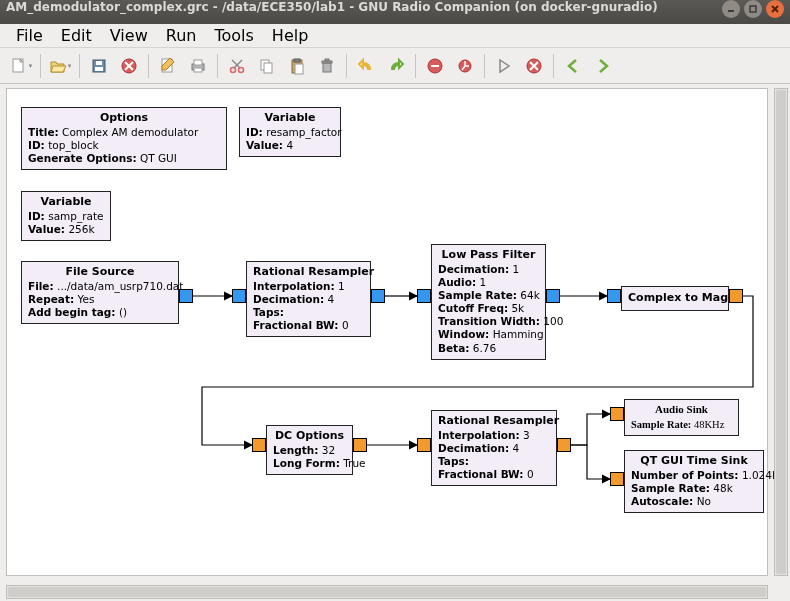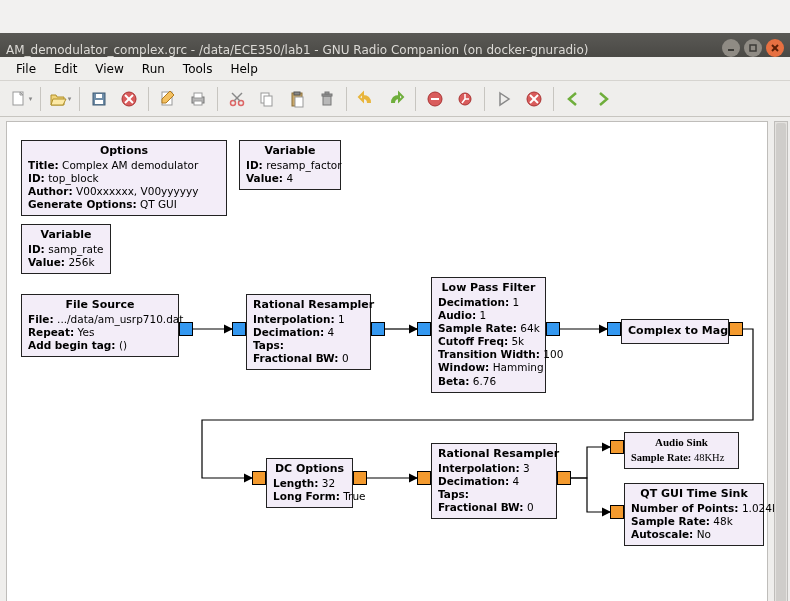--- a/index.html
+++ b/index.html
@@ -1,25 +1,25 @@
 <!DOCTYPE html>
 <html><head>
 <meta charset="utf-8">
 <style>
 * { box-sizing: border-box; margin: 0; padding: 0; }
 body { font-family: "DejaVu Sans", Arial, sans-serif; font-size: 11px; background: #f2f1f0; width: 790px; height: 601px; overflow: hidden; position: relative; }
-.titlebar { background: linear-gradient(#5a5955,#4a4945); height: 24px; display: flex; align-items: flex-end; padding: 0 6px; color: #dcdad6; font-weight: normal; font-size: 12px; margin-top: 33px; }
+.titlebar { background: linear-gradient(#5a5955,#4a4945); height: 24px; display: flex; align-items: flex-start; padding: 0 6px; color: #dcdad6; font-weight: bold; font-size: 12px; }
 .titlebar .title-text { flex: 1; white-space: nowrap; overflow: hidden; }
 .window-btns { display: flex; gap: 4px; }
 .win-btn { width: 18px; height: 18px; border-radius: 9px; display: flex; align-items: center; justify-content: center; font-size: 11px; }
 .win-min { background: #8f8b84; color: #3c3b37; }
 .win-max { background: #8f8b84; color: #3c3b37; }
 .win-close { background: #e77041; color: #5a1f05; }
 .menubar { background: #efeeec; height: 24px; display: flex; align-items: center; padding: 0 8px; gap: 2px; border-bottom: 1px solid #d6d4d0; }
-.menu-item { padding: 3px 8px; cursor: default; font-size: 12px; }
+.menu-item { padding: 3px 8px; cursor: default; font-size: 16px; }
 .toolbar { background: #efeeec; height: 36px; display: flex; align-items: center; padding: 0 6px; gap: 0; border-bottom: 1px solid #c7c5c0; }
 .tool-btn { width: 28px; height: 28px; display: flex; align-items: center; justify-content: center; border: 1px solid transparent; border-radius: 3px; margin: 0 1px; }
 .tool-btn .dd { font-size: 7px; margin-left: 1px; color: #888; }
 .tool-sep { width: 1px; height: 24px; background: #c7c5c0; margin: 0 4px; }
 .canvas-wrap { position: relative; width: 790px; height: 517px; background: #efeeec; }
 .canvas { position: absolute; left: 6px; top: 4px; width: 762px; height: 488px; background: #fff; border: 1px solid #bfbdba; }
 .vscroll { position: absolute; right: 2px; top: 4px; width: 14px; height: 488px; background: #e4e2df; border: 1px solid #bfbdba; }
 .vscroll .thumb { position: absolute; left: 1px; top: 1px; width: 10px; height: 484px; background: #cfcdca; border-radius: 2px; }
 .hscroll { position: absolute; left: 6px; bottom: 2px; width: 762px; height: 14px; background: #e4e2df; border: 1px solid #bfbdba; }
 .hscroll .thumb { position: absolute; top: 1px; left: 1px; height: 10px; width: 758px; background: #cfcdca; border-radius: 2px; }
@@ -206,21 +206,20 @@
       <path class="arrow" d="M736 207 L746 207 L746 298 L195 298 L195 356 L245 356" marker-end="url(#ah)"></path>
       <path class="arrow" d="M360 356 L410 356" marker-end="url(#ah)"></path>
       <path class="arrow" d="M564 356 L580 356 L580 325 L603 325" marker-end="url(#ah)"></path>
       <path class="arrow" d="M564 356 L580 356 L580 390 L603 390" marker-end="url(#ah)"></path>
     </svg>
 
     <div class="block" style="left:14px; top:18px; width:206px;">
       <div class="block-title">Options</div>
       <div class="row"><b>Title:</b> <span>Complex AM demodulator</span></div>
       <div class="row"><b>ID:</b> <span>top_block</span></div>
-      <div class="row"><b>Author:</b> <span>V00xxxxxx, V00yyyyyy</span></div>
       <div class="row"><b>Generate Options:</b> <span>QT GUI</span></div>
     </div>
 
     <div class="block" style="left:232px; top:18px; width:102px;">
       <div class="block-title">Variable</div>
       <div class="row"><b>ID:</b> <span>resamp_factor</span></div>
       <div class="row"><b>Value:</b> <span>4</span></div>
     </div>
 
     <div class="block" style="left:14px; top:102px; width:90px;">

